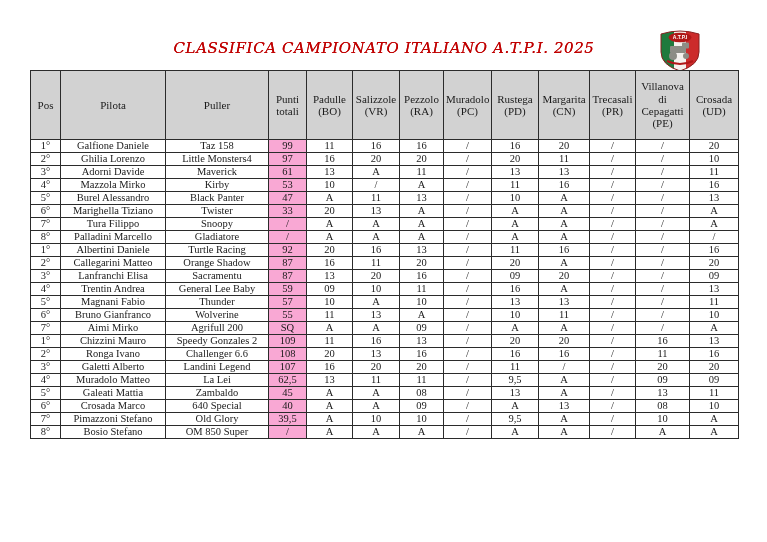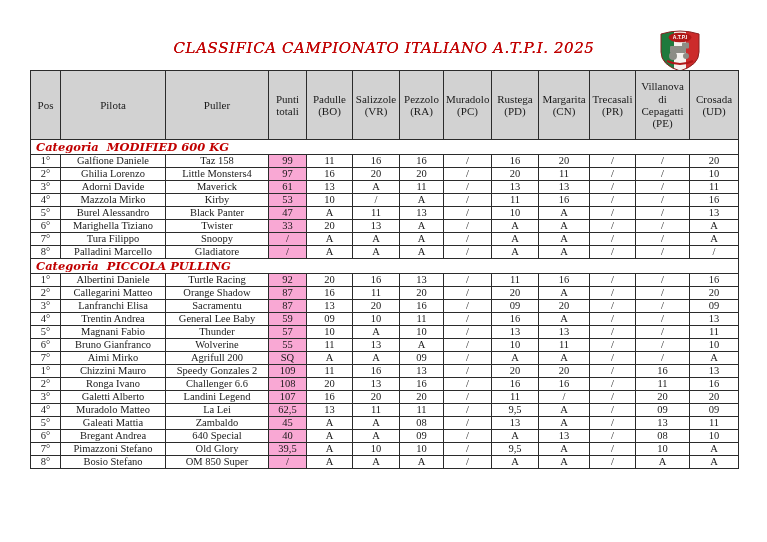--- a/index.html
+++ b/index.html
@@ -93,23 +93,20 @@
         <th>Pezzolo (RA)</th>
         <th>Muradolo (PC)</th>
         <th>Rustega (PD)</th>
         <th>Margarita (CN)</th>
         <th>Trecasali (PR)</th>
         <th>Villanova di Cepagatti (PE)</th>
         <th>Crosada (UD)</th>
       </tr>
     </thead>
   <tbody id="table-body">
-      <tr>
-        <td colspan="13" class="category-cell">Categoria  MODIFIED 600 KG</td>
-      </tr>
       <tr class="data-row">
         <td>1°</td>
         <td>Galfione Daniele</td>
         <td>Taz 158</td>
         <td class="punti-cell">99</td>
         <td>11</td>
         <td>16</td>
         <td>16</td>
         <td>/</td>
         <td>16</td>
@@ -216,23 +213,20 @@
         <td>A</td>
         <td>A</td>
         <td>A</td>
         <td>/</td>
         <td>A</td>
         <td>A</td>
         <td>/</td>
         <td>/</td>
         <td>/</td>
       </tr>
-      <tr>
-        <td colspan="13" class="category-cell">Categoria  PICCOLA PULLING</td>
-      </tr>
       <tr class="data-row">
         <td>1°</td>
         <td>Albertini Daniele</td>
         <td>Turtle Racing</td>
         <td class="punti-cell">92</td>
         <td>20</td>
         <td>16</td>
         <td>13</td>
         <td>/</td>
         <td>11</td>
@@ -401,21 +395,21 @@
         <td>08</td>
         <td>/</td>
         <td>13</td>
         <td>A</td>
         <td>/</td>
         <td>13</td>
         <td>11</td>
       </tr>
       <tr class="data-row">
         <td>6°</td>
-        <td>Bregant Andrea</td>
+        <td>Crosada Marco</td>
         <td>640 Special</td>
         <td class="punti-cell">40</td>
         <td>A</td>
         <td>A</td>
         <td>09</td>
         <td>/</td>
         <td>A</td>
         <td>13</td>
         <td>/</td>
         <td>08</td>

